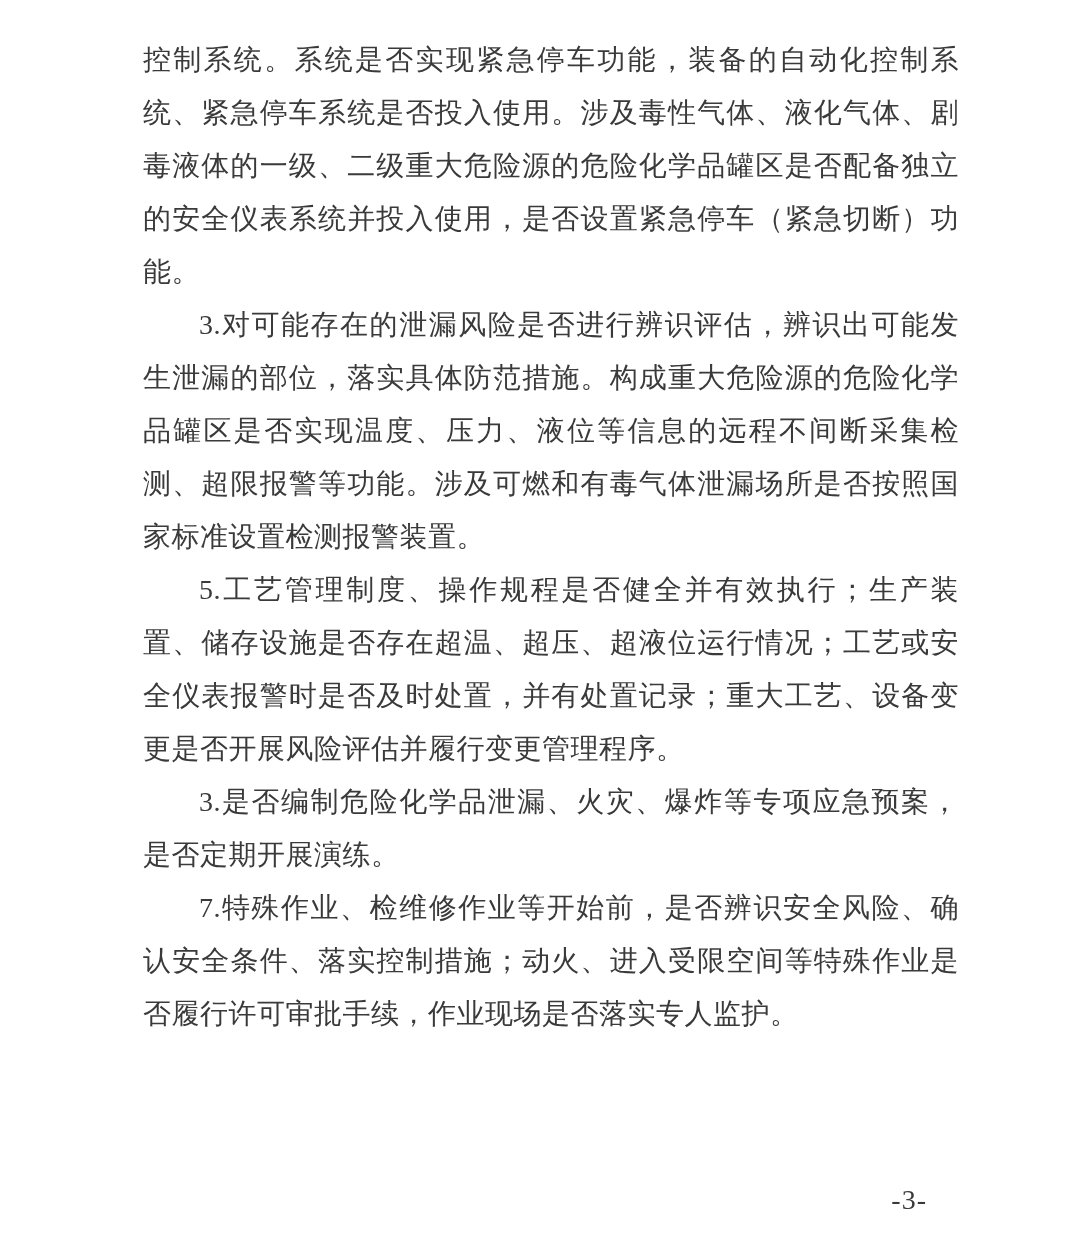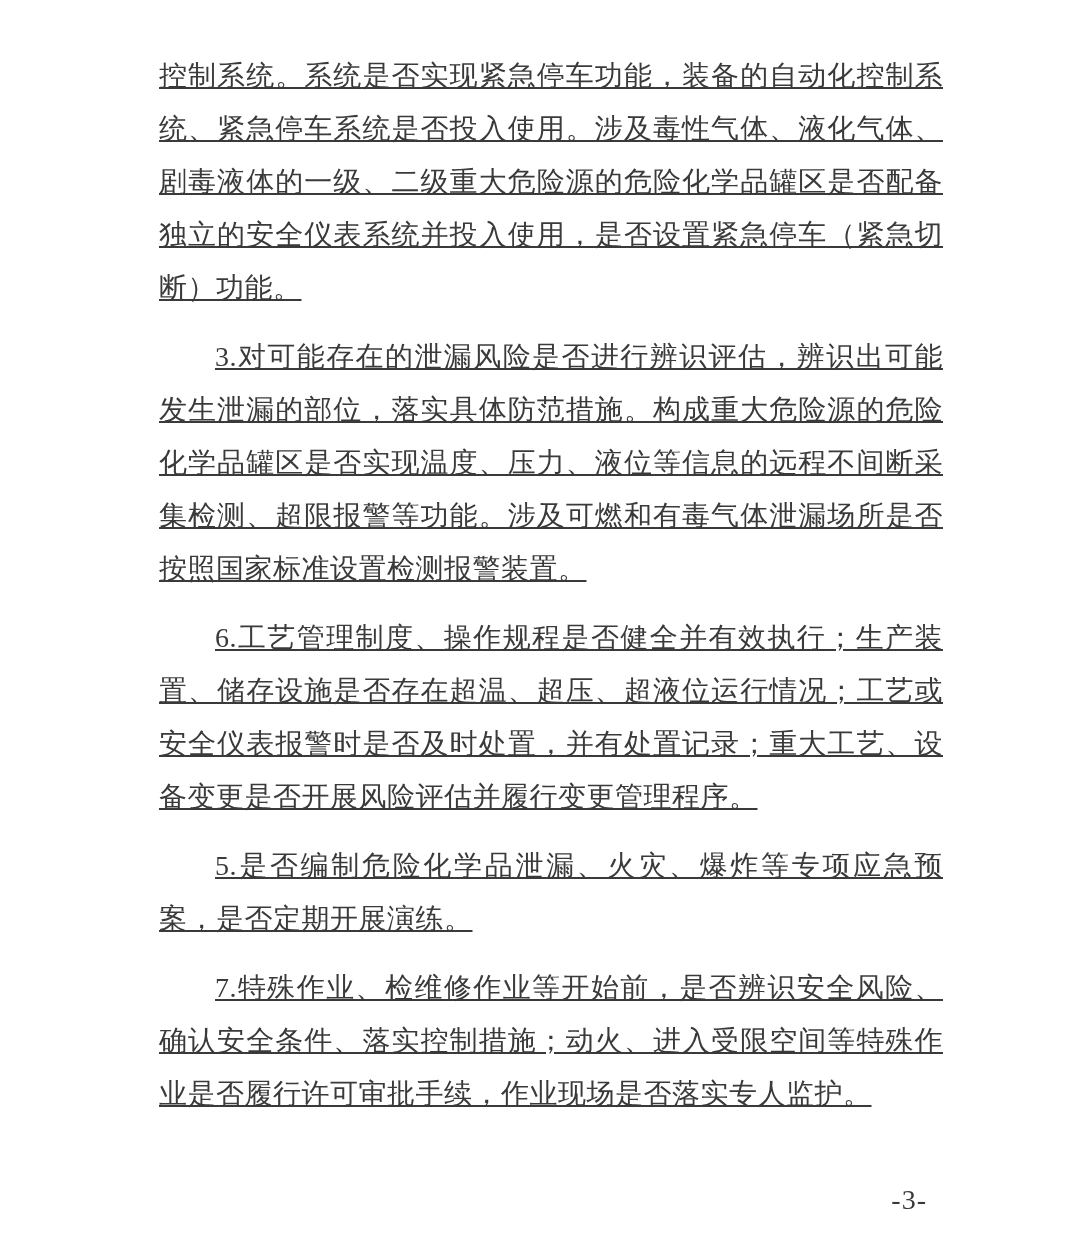--- a/index.html
+++ b/index.html
@@ -22,24 +22,23 @@
     width: 816px;
     font-size: 28px;
     line-height: 53px;
     color: #3a3a3a;
     text-align: justify;
     text-justify: inter-ideograph;
     text-align-last: left;
     letter-spacing: 0.5px;
   }
   .para {
-    margin: 16px;
+    margin: 0;
     padding: 0;
     text-indent: 2em;
-    text-decoration: underline;
   }
   .para.no-indent {
     text-indent: 0;
   }
   .page-number {
     position: absolute;
     top: 1183px;
     right: 153px;
     font-size: 28px;
     line-height: 34px;
@@ -47,18 +46,18 @@
     letter-spacing: 1px;
   }
 </style>
 </head>
 <body>
 
 <div class="page">
   <div class="content">
     <p class="para no-indent">控制系统。系统是否实现紧急停车功能，装备的自动化控制系统、紧急停车系统是否投入使用。涉及毒性气体、液化气体、剧毒液体的一级、二级重大危险源的危险化学品罐区是否配备独立的安全仪表系统并投入使用，是否设置紧急停车（紧急切断）功能。</p>
     <p class="para">3.对可能存在的泄漏风险是否进行辨识评估，辨识出可能发生泄漏的部位，落实具体防范措施。构成重大危险源的危险化学品罐区是否实现温度、压力、液位等信息的远程不间断采集检测、超限报警等功能。涉及可燃和有毒气体泄漏场所是否按照国家标准设置检测报警装置。</p>
-    <p class="para">6.工艺管理制度、操作规程是否健全并有效执行；生产装置、储存设施是否存在超温、超压、超液位运行情况；工艺或安全仪表报警时是否及时处置，并有处置记录；重大工艺、设备变更是否开展风险评估并履行变更管理程序。</p>
-    <p class="para">5.是否编制危险化学品泄漏、火灾、爆炸等专项应急预案，是否定期开展演练。</p>
+    <p class="para">5.工艺管理制度、操作规程是否健全并有效执行；生产装置、储存设施是否存在超温、超压、超液位运行情况；工艺或安全仪表报警时是否及时处置，并有处置记录；重大工艺、设备变更是否开展风险评估并履行变更管理程序。</p>
+    <p class="para">3.是否编制危险化学品泄漏、火灾、爆炸等专项应急预案，是否定期开展演练。</p>
     <p class="para">7.特殊作业、检维修作业等开始前，是否辨识安全风险、确认安全条件、落实控制措施；动火、进入受限空间等特殊作业是否履行许可审批手续，作业现场是否落实专人监护。</p>
   </div>
   <div class="page-number">-3-</div>
 </div>
 
 </body></html>

